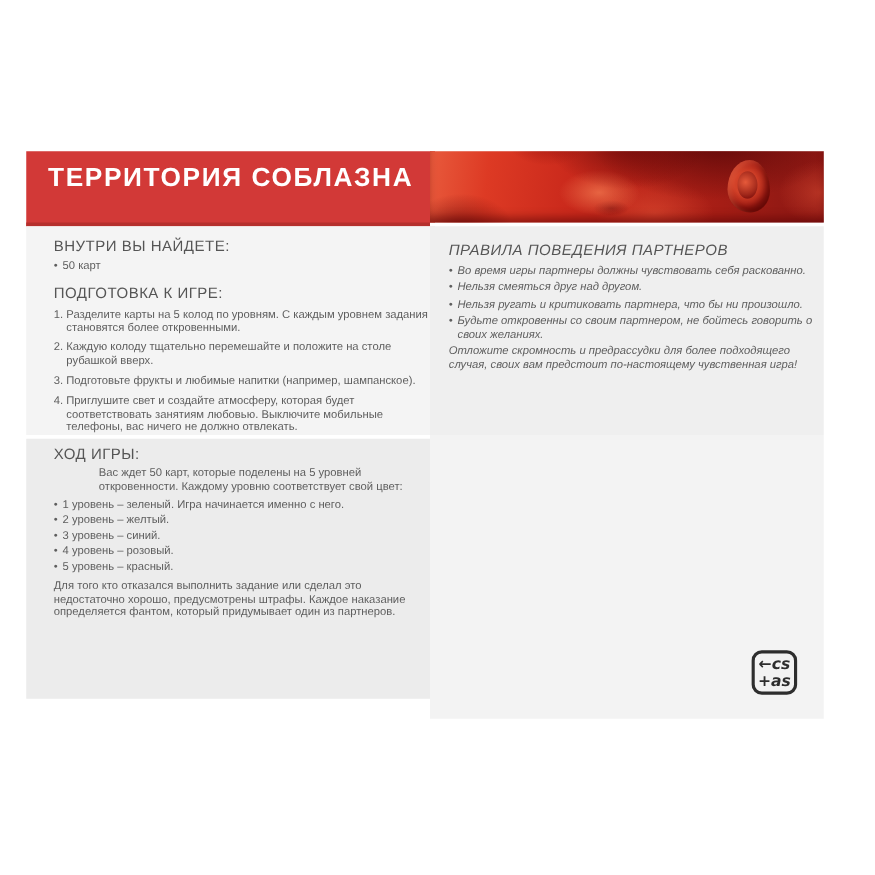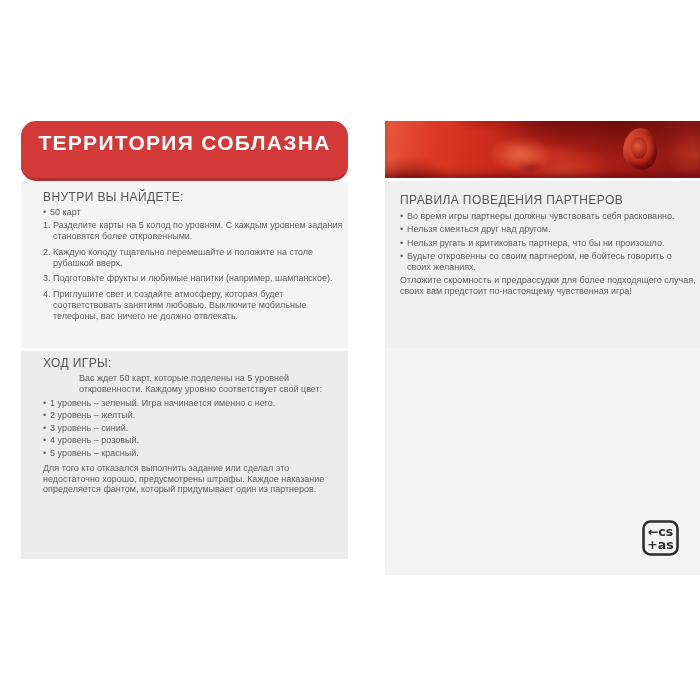--- a/index.html
+++ b/index.html
@@ -2,23 +2,23 @@
 <html><head>
 <meta charset="utf-8">
 <style>
   html,body{margin:0;padding:0;background:#ffffff;}
   #canvas{position:relative;width:700px;height:700px;background:#ffffff;overflow:hidden;
           font-family:"Liberation Sans",sans-serif;}
 
   
   .card{position:absolute;top:121px;}
   .card-left{left:21px;width:327px;}
-  .card-right{left:385px;width:315px;}
+  .card-right{left:344px;width:315px;font-style:italic;}
 
-  .red-header{height:57px;background:#d23937;border-bottom:3px solid #b52f2c;text-align:center;border-radius:15px;}
+  .red-header{height:57px;background:#d23937;border-bottom:3px solid #b52f2c;text-align:center;}
   .red-title{padding-top:11px;font-size:21px;font-weight:700;line-height:1;color:#ffffff;letter-spacing:1.3px;}
   .red-subtitle{margin-top:6px;font-size:9.5px;color:#f2c3c0;letter-spacing:2.2px;}
 
   .block{box-sizing:border-box;color:#5e5e5e;font-size:9px;line-height:10.8px;}
   .block-a{height:167px;background:#f4f4f4;padding:10px 4px 0 22px;}
   .block-gap{height:3px;background:#ffffff;}
   .block-b{height:208px;background:#ececec;padding:6px 8px 0 22px;}
 
   .sec-h{font-size:12px;line-height:12px;letter-spacing:.4px;color:#555555;margin:0 0 4px 0;}
   .sec-h.mt{margin-top:10px;margin-bottom:6px;}
@@ -72,20 +72,21 @@
       <div class="red-title">ТЕРРИТОРИЯ СОБЛАЗНА</div>
     </div>
 
     <div class="block block-a">
       <div class="sec-h">ВНУТРИ ВЫ НАЙДЕТЕ:</div>
       <div class="row">
         <span class="mk">•</span>
         <span class="tx">50 карт</span>
       </div>
 
+      <div class="sec-h mt">ПОДГОТОВКА К ИГРЕ:</div>
       <div class="row num prep-item">
         <span class="mk">1.</span>
         <span class="tx">Разделите карты на 5 колод по уровням. С каждым уровнем задания становятся более откровенными.</span>
       </div>
       <div class="row num prep-item">
         <span class="mk">2.</span>
         <span class="tx">Каждую колоду тщательно перемешайте и положите на столе рубашкой вверх.</span>
       </div>
       <div class="row num prep-item">
         <span class="mk">3.</span>

